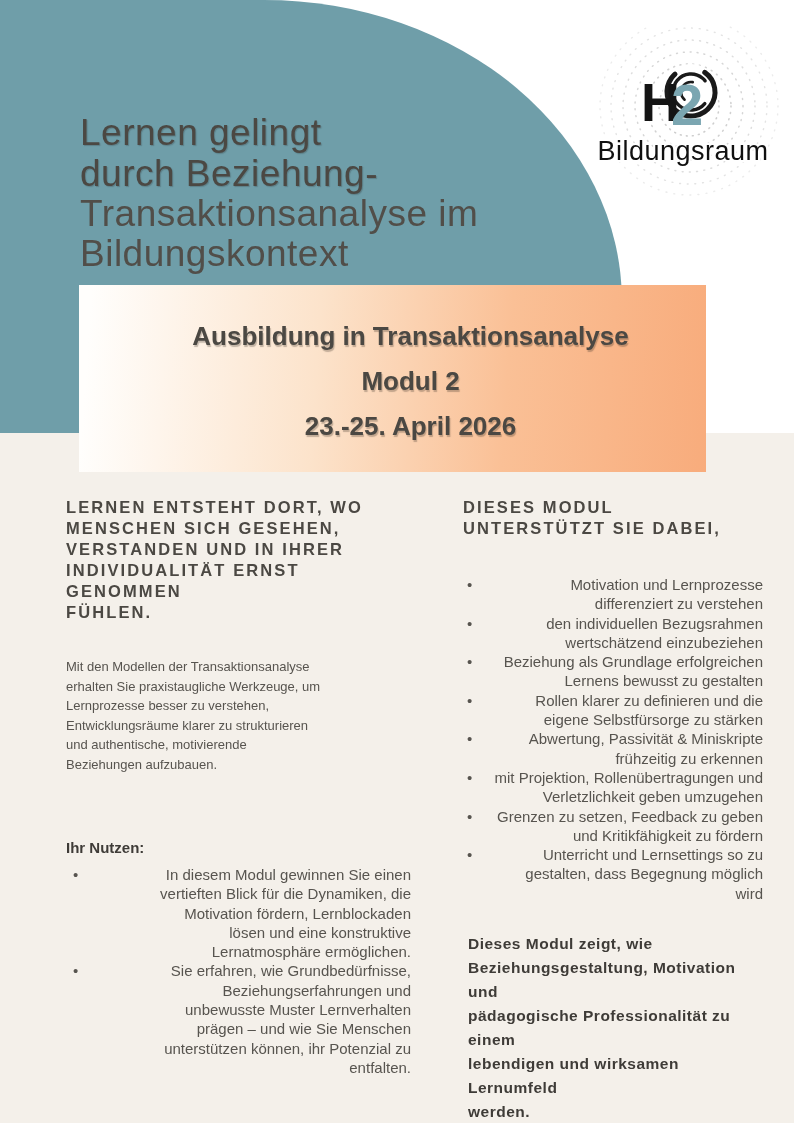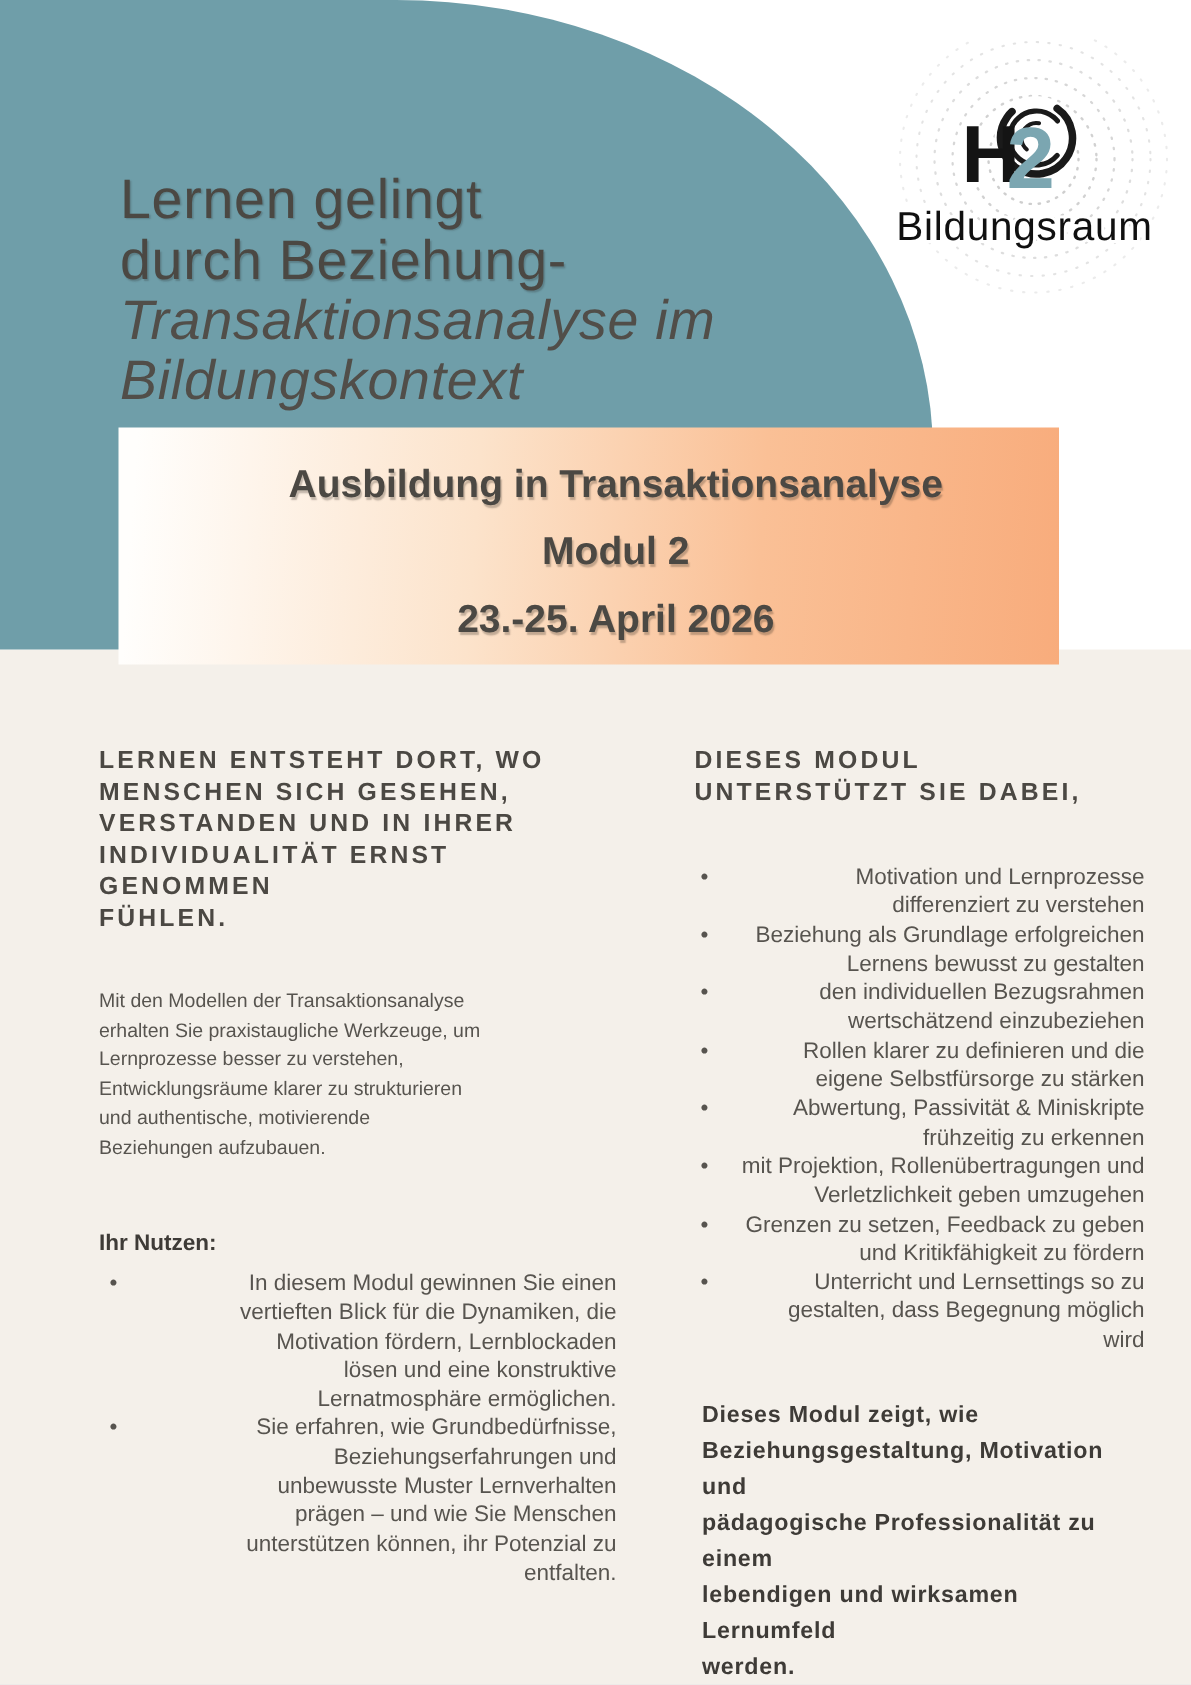--- a/index.html
+++ b/index.html
@@ -12,39 +12,39 @@
   .white-top { position:absolute; left:0; top:0; width:794px; height:433px; background:#FFFFFF; }
   .blob {
     position:absolute; left:0; top:0; width:622px; height:433px;
     background:#6F9EA9; border-top-right-radius:358px 302px;
   }
   
   .logo { position:absolute; left:583px; top:26px; width:204px; height:172px; }
   
   .hero { position:absolute; left:80px; top:112px; width:470px; color:#4B4843; }
   .hero .bold  { font-size:37px; font-weight:normal; line-height:41px; letter-spacing:0.5px; white-space:pre-line; text-shadow:1px 1px 1px rgba(40,40,40,0.25); }
-  .hero .light { font-size:37px; font-weight:normal; line-height:40px; letter-spacing:0.5px; white-space:pre-line; color:#514E49;font-style:italic; }
+  .hero .light { font-size:37px; font-weight:normal; line-height:40px; letter-spacing:0.5px; white-space:pre-line; color:#514E49; }
   
   .banner {
-    position:absolute; left:79px; top:285px; width:627px; height:158px;
+    position:absolute; left:79px; top:285px; width:627px; height:187px;
     background:linear-gradient(94deg,#FFFEFC 2%,#FCE3CB 38%,#FAC096 68%,#F8AC7C 100%);
     display:flex; flex-direction:column; align-items:center; justify-content:center;
     text-align:center; padding-top:6px;padding-left:36px;
   }
   .banner div { font-size:26px; font-weight:bold; color:#4B4843; line-height:45px; text-shadow:1px 2px 1px rgba(60,50,40,0.30); }
   
   .col-left  { position:absolute; left:66px;  top:497px; width:345px; }
   .col-right { position:absolute; left:463px; top:497px; width:300px; }
   .col-heading {
     font-size:16.5px; font-weight:bold; letter-spacing:2.1px;
     line-height:21px; color:#4B4843; white-space:pre-line;
   }
   .body-text { font-size:13px; line-height:19.5px; color:#57544F; white-space:pre-line; }
   .col-left .intro { margin-top:34px; }
-  .nutzen-title { margin-top:46px; font-size:15px; font-weight:bold; color:#3E3B37; }
+  .nutzen-title { margin-top:65px; font-size:15px; font-weight:bold; color:#3E3B37; }
   ul.bullets { list-style:none; margin-top:9px;text-align:right; }
   ul.bullets li {
     position:relative; padding-left:22px;
     font-size:15px; line-height:19.3px; color:#57544F; white-space:pre-line;
   }
   ul.bullets li::before { content:"\2022"; position:absolute; left:7px; top:0; color:#57544F; }
   .col-right ul.bullets { margin-top:36px; }
   .col-right ul.bullets li { padding-left:19px; }
   .col-right ul.bullets li::before { left:4px; }
   .closing {
@@ -126,24 +126,24 @@
 entfalten.</li>
     </ul>
   </div>
 
   <div class="col-right">
     <div class="col-heading">DIESES MODUL
 UNTERSTÜTZT SIE DABEI,</div>
     <ul class="bullets">
       <li>Motivation und Lernprozesse
 differenziert zu verstehen</li>
+      <li>den individuellen Bezugsrahmen
+wertschätzend einzubeziehen</li>
       <li>Beziehung als Grundlage erfolgreichen
 Lernens bewusst zu gestalten</li>
-      <li>den individuellen Bezugsrahmen
-wertschätzend einzubeziehen</li>
       <li>Rollen klarer zu definieren und die
 eigene Selbstfürsorge zu stärken</li>
       <li>Abwertung, Passivität &amp; Miniskripte
 frühzeitig zu erkennen</li>
       <li>mit Projektion, Rollenübertragungen und
 Verletzlichkeit geben umzugehen</li>
       <li>Grenzen zu setzen, Feedback zu geben
 und Kritikfähigkeit zu fördern</li>
       <li>Unterricht und Lernsettings so zu
 gestalten, dass Begegnung möglich

